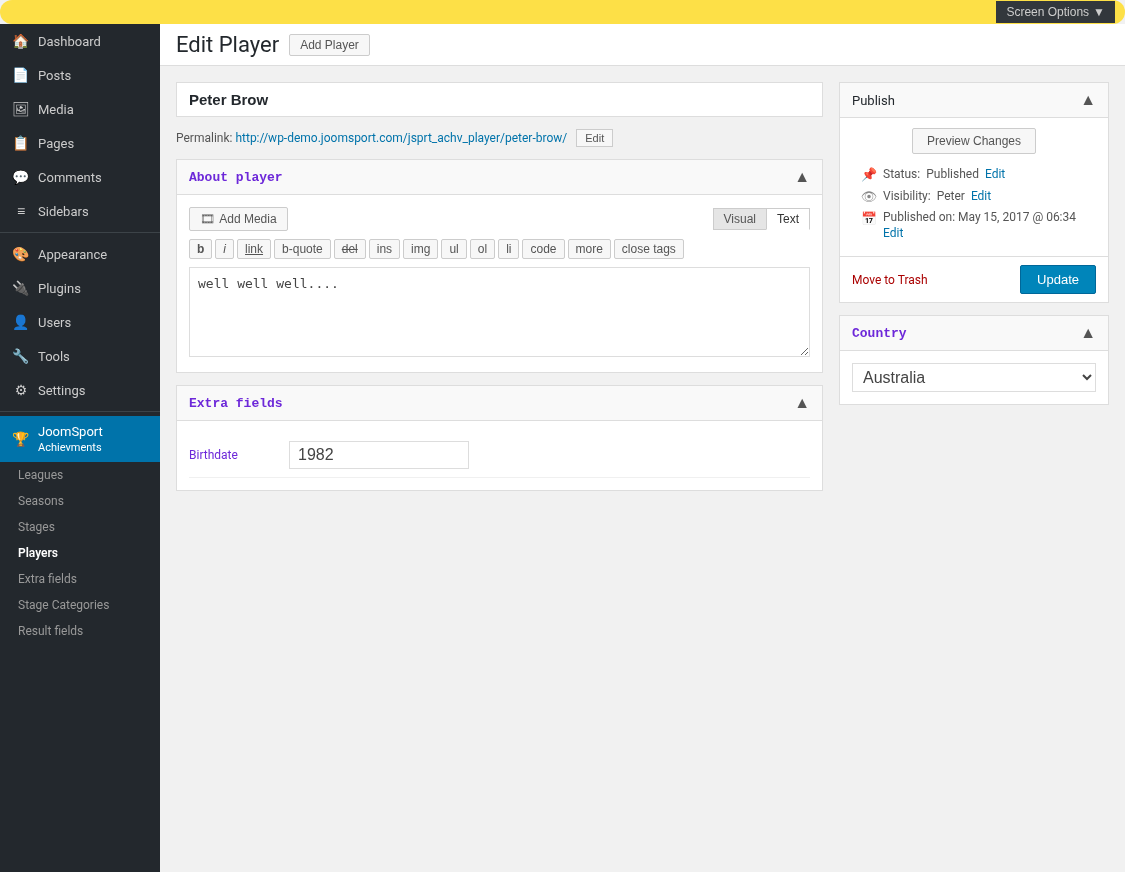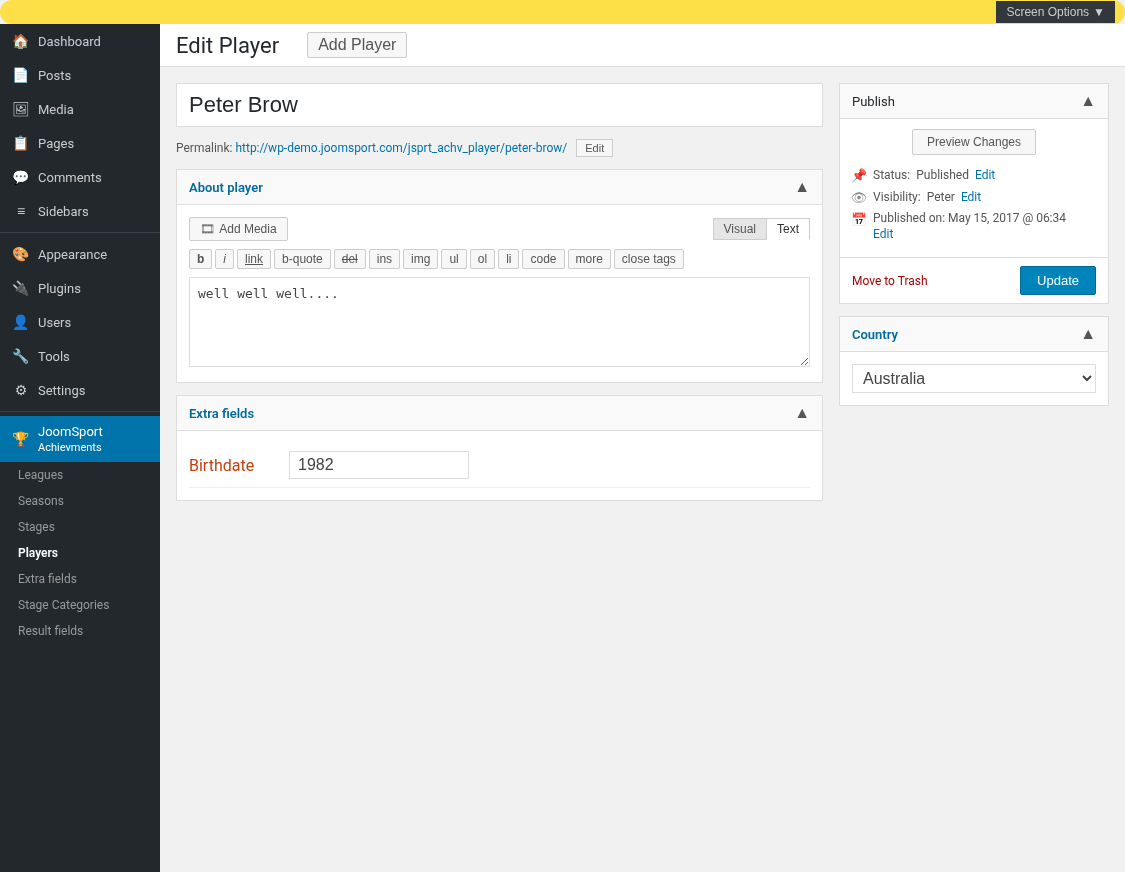--- a/index.html
+++ b/index.html
@@ -18,68 +18,68 @@
     .sidebar-icon { width: 18px; height: 18px; display: flex; align-items: center; justify-content: center; font-size: 14px; flex-shrink: 0; }
     .sidebar-separator { height: 1px; background: #3c4348; margin: 4px 0; }
     .sidebar-sub { padding: 6px 12px 6px 18px; cursor: pointer; font-size: 12px; color: #999; }
     .sidebar-sub.active { color: #fff; font-weight: 600; }
     .jomsport-header { display: flex; align-items: center; gap: 8px; padding: 8px 12px; background: #0073aa; color: #fff; cursor: pointer; }
 
     
     .main-content { flex: 1; overflow-y: auto; padding: 0; }
 
     
-    .admin-header { background: #fff; border-bottom: 1px solid #ddd; padding: 8px 16px; display: flex; align-items: center; gap: 28px; }
+    .admin-header { background: #fff; border-bottom: 1px solid #ddd; padding: 8px 16px; display: flex; align-items: center; gap: 10px; }
     .page-title { font-size: 22px; font-weight: 400; color: #23282d; }
-    .add-player-btn { background: #f7f7f7; border: 1px solid #ccc; color: #555; padding: 3px 10px; font-size: 16px; cursor: pointer; border-radius: 2px; }
+    .add-player-btn { background: #f7f7f7; border: 1px solid #ccc; color: #555; padding: 3px 10px; font-size: 12px; cursor: pointer; border-radius: 2px; }
 
     
     .content-area { padding: 16px; display: flex; gap: 16px; }
     .main-column { flex: 1; }
     .side-column { width: 270px; flex-shrink: 0; }
 
     
     .title-box { background: #fff; border: 1px solid #ddd; padding: 8px 12px; margin-bottom: 12px; }
-    .title-input { width: 100%; border: none; outline: none; font-size: 22px; font-weight: 400; color: #23282d; background: transparent; }
+    .title-input { width: 100%; border: none; outline: none; font-size: 15px; font-weight: 700; color: #23282d; background: transparent; }
 
     
     .permalink-bar { font-size: 12px; margin-bottom: 12px; color: #555; }
     .permalink-bar a { color: #0073aa; text-decoration: none; }
     .edit-slug-btn { background: #f7f7f7; border: 1px solid #ccc; color: #555; padding: 2px 8px; font-size: 11px; cursor: pointer; margin-left: 6px; }
 
     
     .panel { background: #fff; border: 1px solid #ddd; margin-bottom: 12px; }
     .panel-header { background: #f9f9f9; border-bottom: 1px solid #ddd; padding: 8px 12px; display: flex; align-items: center; justify-content: space-between; }
-    .panel-title { font-size: 13px; font-weight: 600; color: #0369a1; }
+    .panel-title { font-size: 13px; font-weight: 600; color: #6d28d9; font-family: Liberation Mono, monospace; }
     .panel-toggle { background: none; border: none; cursor: pointer; color: #555; font-size: 16px; }
     .panel-body { padding: 12px; }
 
     
     .editor-toolbar-top { display: flex; align-items: center; justify-content: space-between; margin-bottom: 8px; }
     .add-media-btn { background: #f7f7f7; border: 1px solid #ccc; color: #555; padding: 4px 10px; font-size: 12px; cursor: pointer; display: flex; align-items: center; gap: 4px; border-radius: 2px; }
     .editor-tabs { display: flex; gap: 0; }
     .editor-tab { background: #e5e5e5; border: 1px solid #ccc; color: #555; padding: 3px 10px; font-size: 12px; cursor: pointer; }
     .editor-tab.active { background: #fff; border-bottom-color: #fff; color: #333; }
     .editor-tab:first-child { border-right: none; }
 
     .formatting-bar { display: flex; flex-wrap: wrap; gap: 3px; margin-bottom: 8px; }
     .fmt-btn { background: #f7f7f7; border: 1px solid #ccc; color: #555; padding: 2px 7px; font-size: 12px; cursor: pointer; border-radius: 2px; }
 
     .editor-area { width: 100%; min-height: 90px; border: 1px solid #ddd; padding: 8px; font-size: 13px; color: #444; outline: none; resize: vertical; }
 
     
     .extra-field-row { display: flex; align-items: center; padding: 8px 0; border-bottom: 1px solid #f0f0f0; }
-    .extra-field-label { width: 100px; font-size: 16px; color: #c2410c; }
+    .extra-field-label { width: 100px; font-size: 12px; color: #6d28d9; }
     .extra-field-input { border: 1px solid #ddd; padding: 4px 8px; font-size: 16px; color: #444; background: #fff; width: 180px; }
 
     
     .publish-panel { background: #fff; border: 1px solid #ddd; margin-bottom: 12px; }
     .publish-header { background: #f9f9f9; border-bottom: 1px solid #ddd; padding: 8px 12px; display: flex; align-items: center; justify-content: space-between; }
     .publish-title { font-size: 13px; font-weight: 400; color: #23282d; }
-    .publish-body { padding: 10px 11px; }
+    .publish-body { padding: 10px 21px; }
     .preview-btn { display: block; margin: 0 auto 12px auto; background: #f7f7f7; border: 1px solid #ccc; color: #555; padding: 5px 14px; font-size: 12px; cursor: pointer; border-radius: 2px; }
     .publish-meta { font-size: 12px; color: #555; margin-bottom: 6px; display: flex; align-items: center; gap: 6px; }
     .publish-meta a { color: #0073aa; text-decoration: none; }
     .publish-icon { width: 16px; height: 16px; display: flex; align-items: center; justify-content: center; font-size: 13px; color: #888; }
     .publish-date { font-size: 12px; color: #555; display: flex; align-items: flex-start; gap: 6px; margin-bottom: 6px; }
     .publish-date a { color: #0073aa; text-decoration: none; display: block; margin-top: 2px; }
     .publish-footer { display: flex; align-items: center; justify-content: space-between; padding: 8px 12px; border-top: 1px solid #ddd; }
     .trash-link { color: #a00; text-decoration: none; font-size: 12px; }
     .update-btn { background: #0085ba; border: 1px solid #006799; color: #fff; padding: 6px 16px; font-size: 13px; cursor: pointer; border-radius: 2px; }
 

